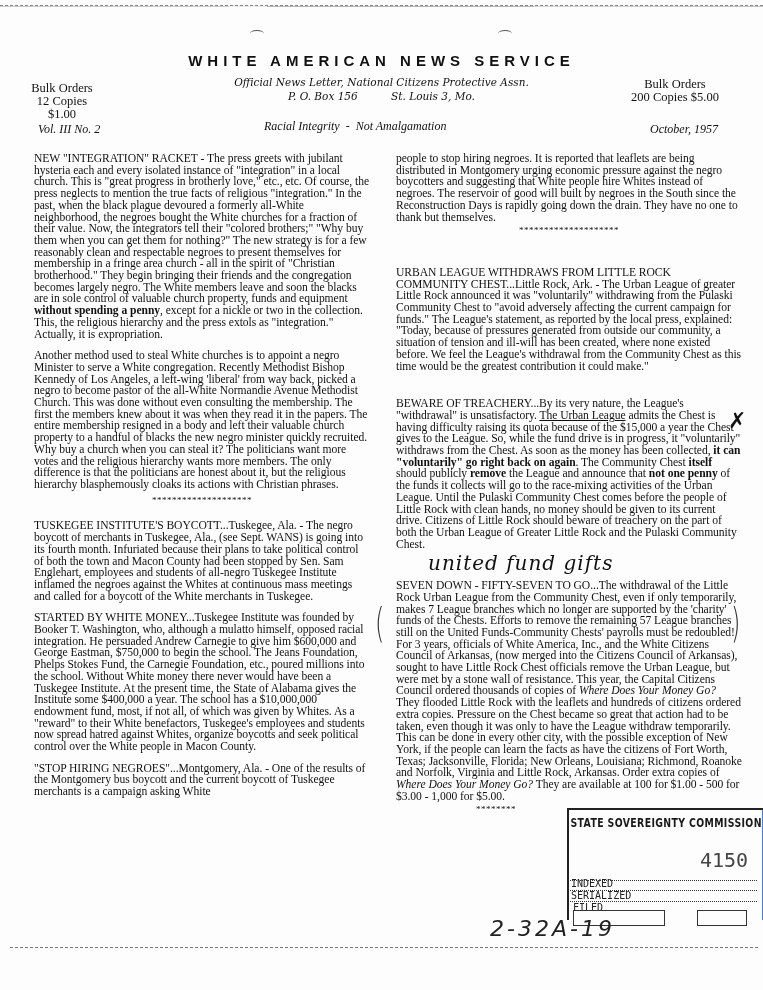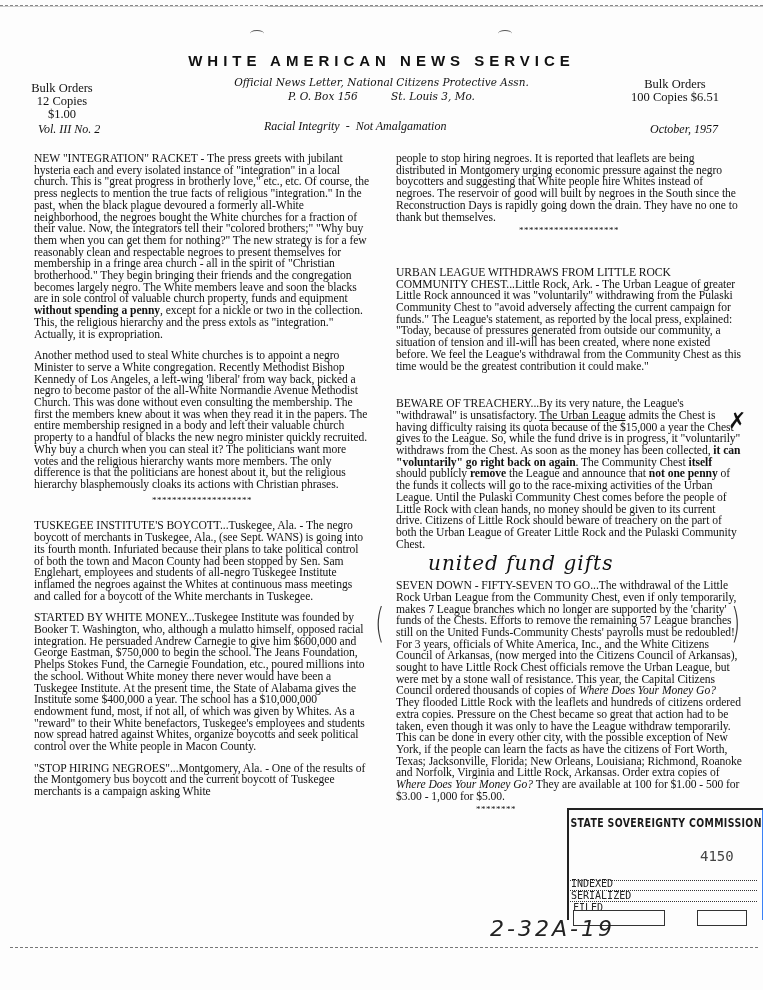--- a/index.html
+++ b/index.html
@@ -14,21 +14,21 @@
   .col { position: absolute; font-family: "Liberation Serif", serif; font-size: 11.6px; line-height: 11.7px; letter-spacing: -0.05px; }
   .col p { margin: 0 0 10px 0; text-align: left; }
   .stars { text-align: center; letter-spacing: 0.5px; font-size: 9px; margin: 2px 0 14px 0; }
   .hand { font-family: "DejaVu Serif", serif; font-style: italic; font-size: 20px; letter-spacing: 1px; }
   .paren { position: absolute; font-size: 40px; font-family: "DejaVu Sans", sans-serif; font-weight: 100; color: #333; transform: scaleX(0.6); }
   .stamp { position: absolute; left: 567px; top: 808px; width: 193px; height: 110px; border-left: 2px solid #222; border-right: 6px solid #3b82f6; border-top: 2px solid #222; }
   .stamp-title { font-family: "DejaVu Sans", sans-serif; font-weight: bold; font-size: 13px; transform: scaleX(0.72); transform-origin: left; white-space: nowrap; padding: 5px 0 0 2px; letter-spacing: 0.5px; color: #1a1a1a; }
   .stamp-line { position: absolute; font-family: "DejaVu Sans Mono", monospace; font-size: 10px; color: #222; }
   .stamp-box { position: absolute; top: 100px; height: 14px; border: 1px solid #333; }
   .dotted { position: absolute; left: 570px; right: 6px; border-top: 1px dotted #333; }
-  .stamp-num { position: absolute; left: 700px; top: 848px; font-family: "DejaVu Sans Mono", monospace; font-size: 14px; color: #444; }
+  .stamp-num { position: absolute; left: 700px; top: 848px; font-family: "DejaVu Sans Mono", monospace; font-size: 20px; color: #444; }
   .hand-num { position: absolute; left: 490px; top: 916px; font-family: "DejaVu Sans", sans-serif; font-size: 22px; font-style: italic; letter-spacing: 3px; color: #222; }
   .bottomline { position: absolute; left: 10px; right: 5px; top: 947px; border-top: 1px dashed #777; }
   .ulink { text-decoration: underline; }
   .check { position: absolute; left: 728px; top: 408px; font-size: 22px; font-family: "DejaVu Sans", sans-serif; }
   b.bold { font-weight: bold; margin-top: 44px; }
 </style>
 </head>
 <body>
 
 <div class="topline"></div>
@@ -39,21 +39,21 @@
 <header>
   <div class="masthead">WHITE AMERICAN NEWS SERVICE</div>
   <div class="subtitle" style="top:76px">Official News Letter, National Citizens Protective Assn.</div>
   <div class="subtitle" style="top:90px; white-space:pre">P. O. Box 156          St. Louis 3, Mo.</div>
   <div class="bulk" style="left:22px; top:82px; width:80px">
     <div>Bulk Orders</div>
     <div>12 Copies $1.00</div>
   </div>
   <div class="bulk" style="left:620px; top:78px; width:110px">
     <div>Bulk Orders</div>
-    <div>100 Copies $6.51</div>
+    <div>200 Copies $5.00</div>
   </div>
   <div class="meta" style="left:38px">Vol. III No. 2</div>
   <div class="meta" style="left:264px; top:119px; white-space:pre">Racial Integrity  -  Not Amalgamation</div>
   <div class="meta" style="left:650px">October, 1957</div>
 </header>
 
 <section class="col" style="left:34px; top:153px; width:336px">
   <p>
     <span>NEW "INTEGRATION" RACKET</span><span> - The press greets with jubilant hysteria each and every isolated instance of "integration" in a local church. This is "great progress in brotherly love," etc., etc. Of course, the press neglects to mention the true facts of religious "integration." In the past, when the black plague devoured a formerly all-White neighborhood, the negroes bought the White churches for a fraction of their value. Now, the integrators tell their "colored brothers;"  "Why buy them when you can get them for nothing?" The new strategy is for a few reasonably clean and respectable negroes to present themselves for membership in a fringe area church - all in the spirit of "Christian brotherhood." They begin bringing their friends and the congregation becomes largely negro. The White members leave and soon the blacks are in sole control of valuable church property, funds and equipment </span><b class="bold">without spending a penny</b><span>, except for a nickle or two in the collection. This, the religious hierarchy and the press extols as "integration." Actually, it is expropriation.</span>
   </p>

